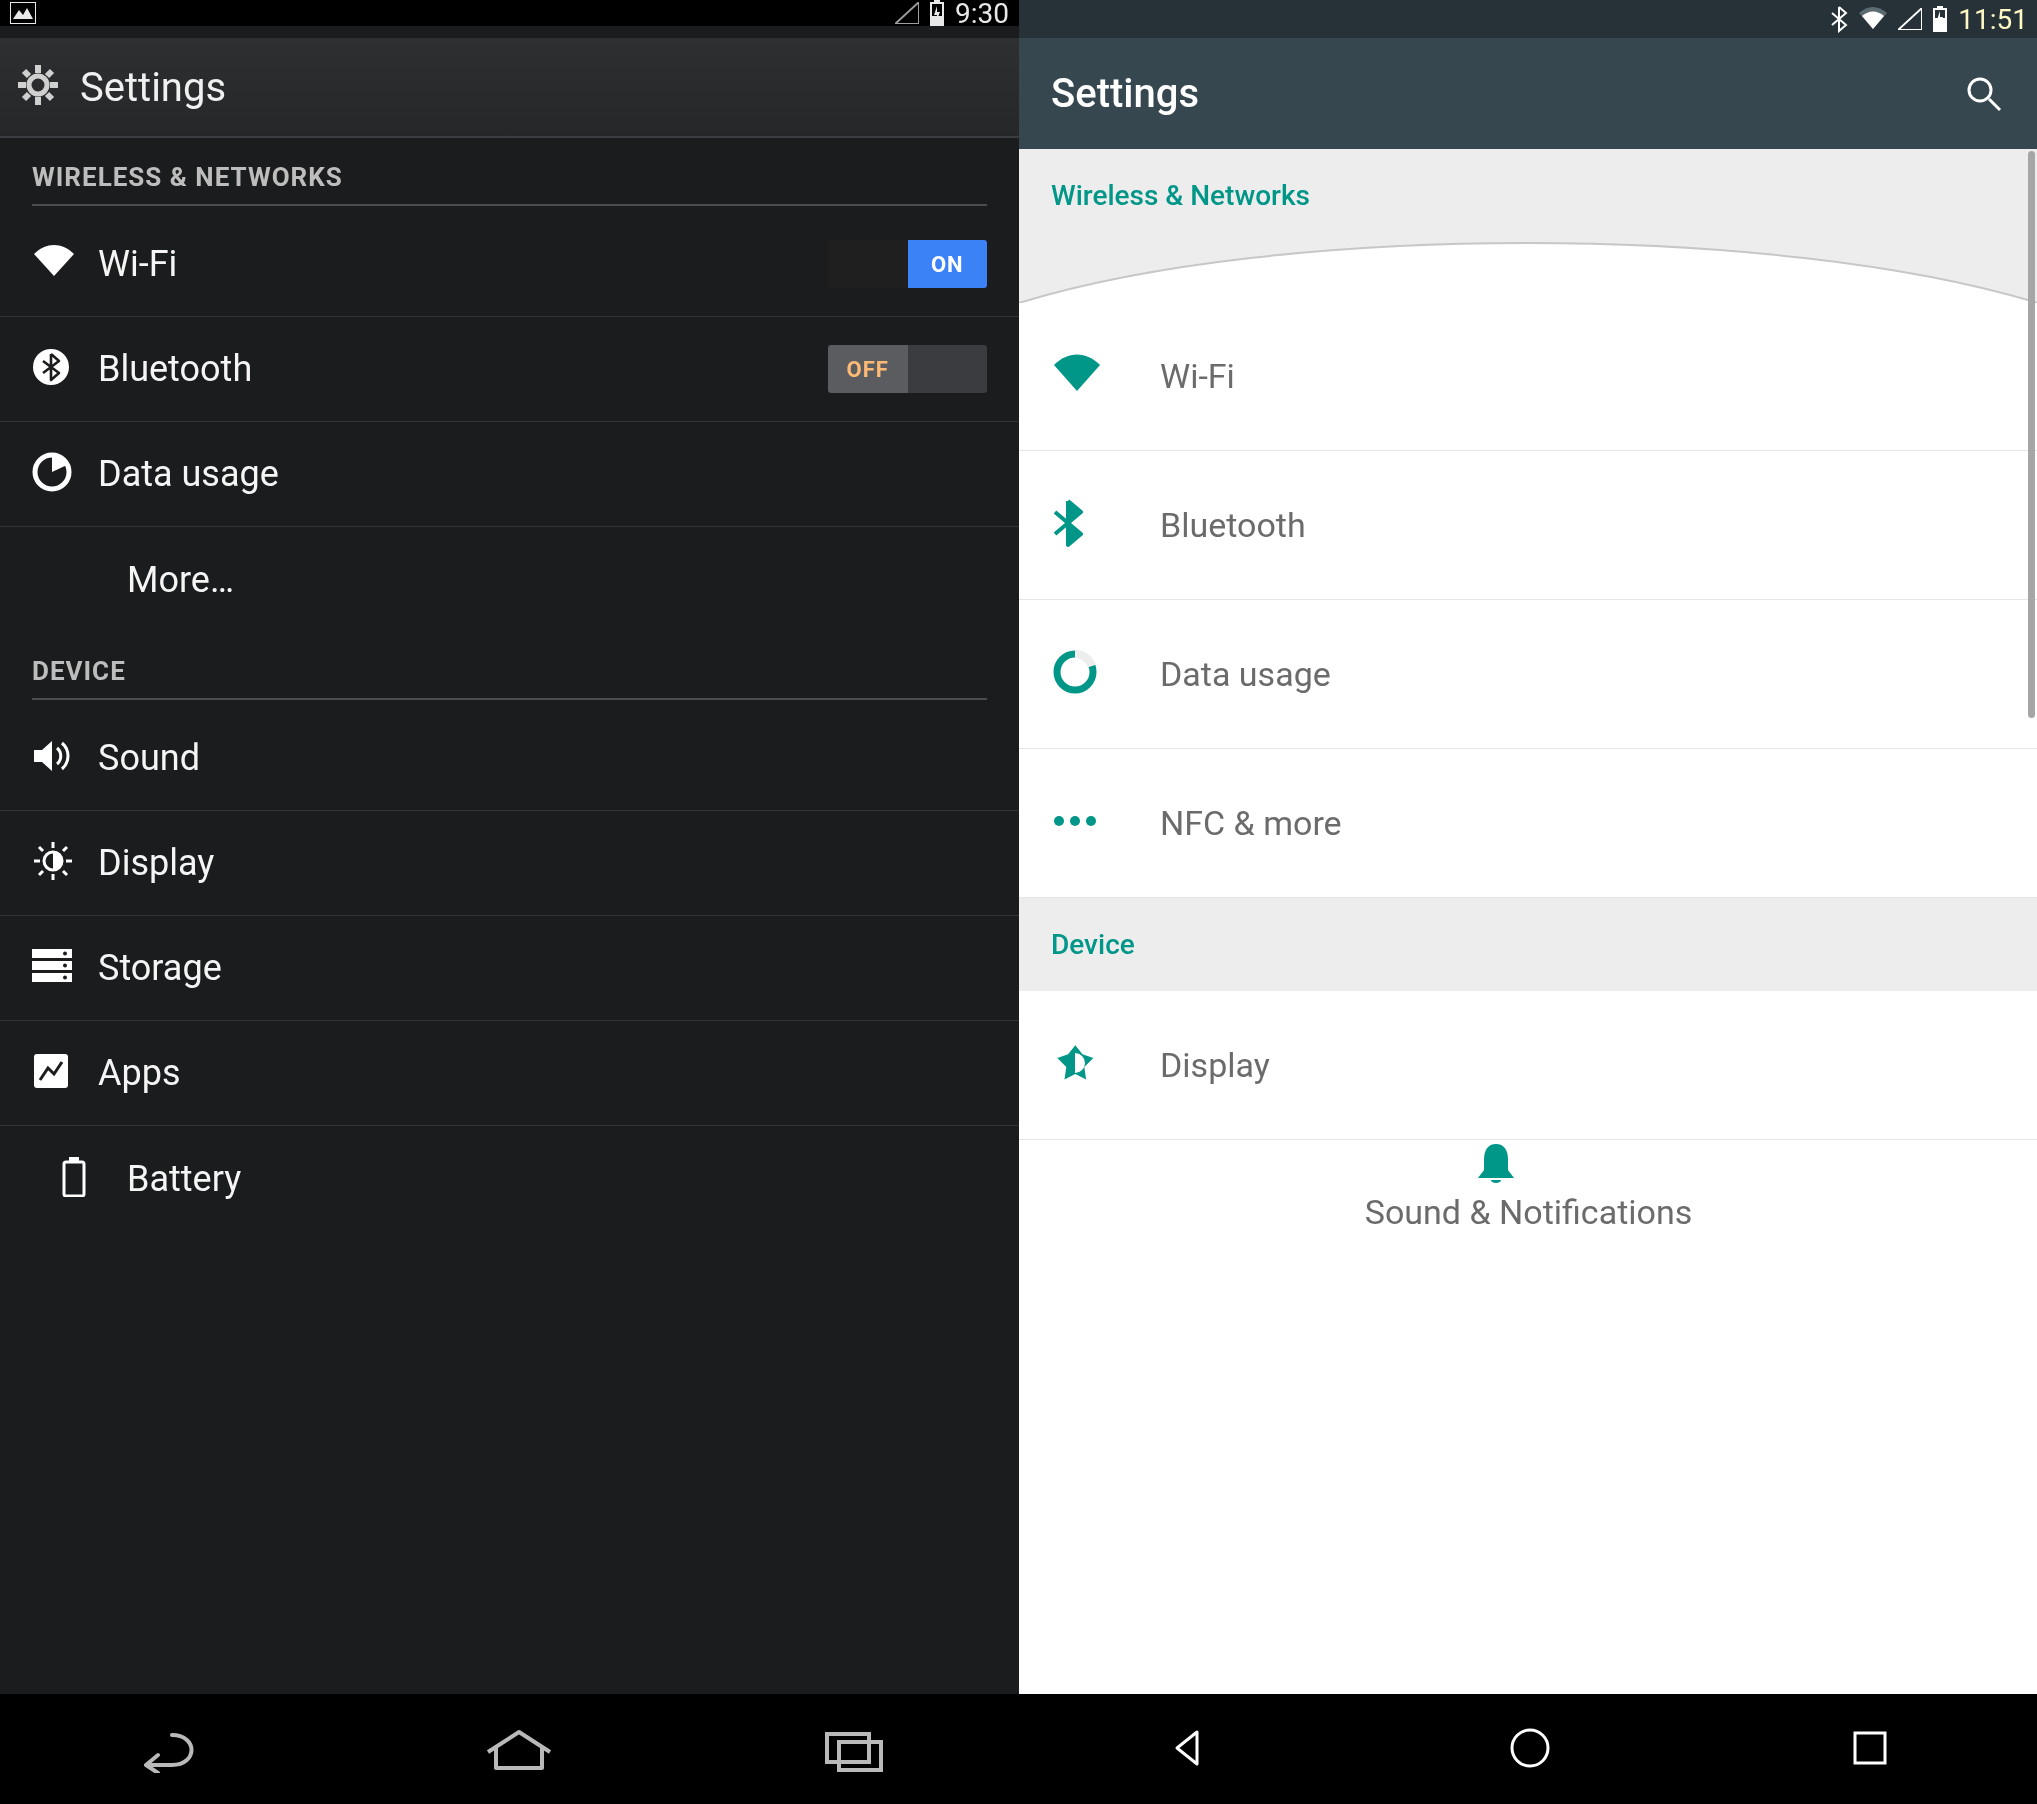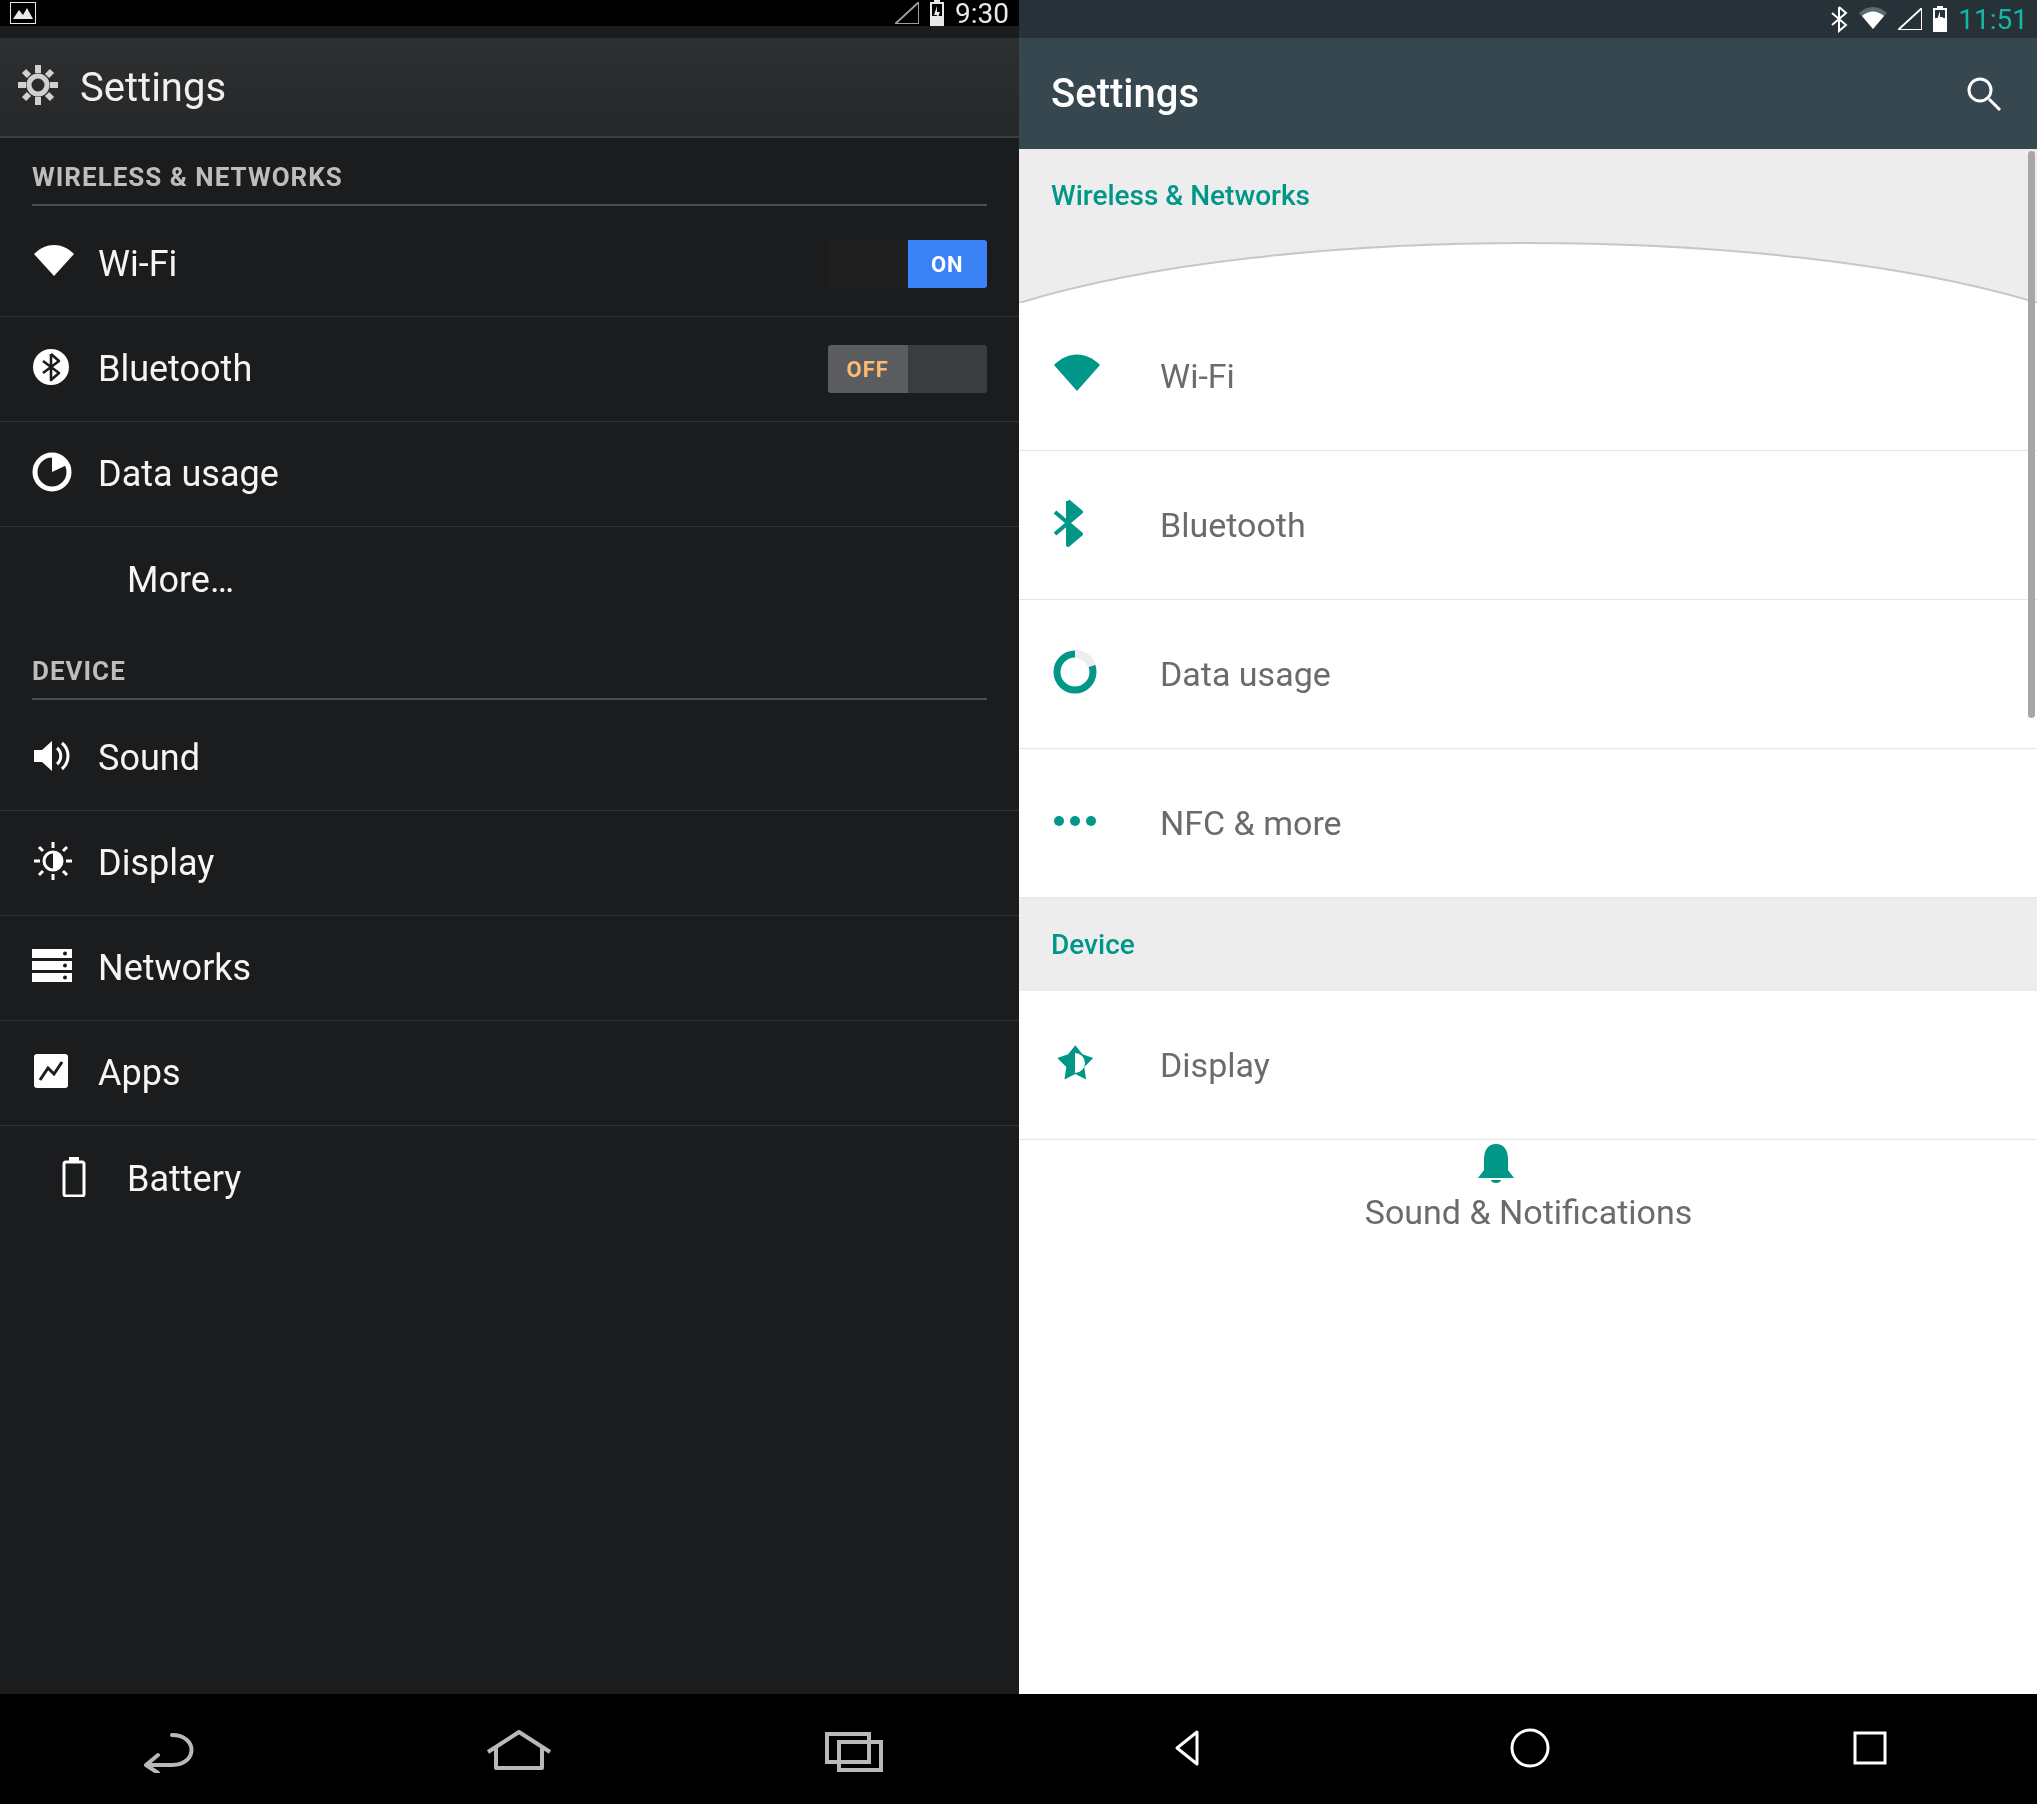--- a/index.html
+++ b/index.html
@@ -35,21 +35,21 @@
   .toggle.off .ind { background:#3a3c3f; }
 
   .l-navbar { position:absolute; bottom:0; left:0; right:0; height:111px; background:#000; display:flex; align-items:center; justify-content:space-around; }
   .l-navbar svg { display:block; }
 
   .left-content { position:absolute; top:38px; bottom:111px; left:0; right:0; overflow:hidden; }
 
   
   .right { background:#fff; color:#333; }
 
-  .r-status { height: 38px; background:#263238; display:flex; align-items:center; justify-content:flex-end; padding:8px 10px; gap:10px; font-size:26px; color:#14b8a6; }
+  .r-status { height: 38px; background:#263238; display:flex; align-items:center; justify-content:flex-end; padding:8px 10px; gap:10px; font-size:26px; color:#fef9c3; }
   .r-status svg { display:block; }
 
   .r-appbar { height: 111px; background:#37474f; display:flex; align-items:center; justify-content:space-between; padding: 0 32px; color:#fff; }
   .r-appbar .title { font-size: 40px; font-weight:500; }
   .r-appbar .search { width:44px; height:44px; display:flex; align-items:center; justify-content:center; }
 
   .r-scroll { position:absolute; top:149px; bottom:111px; left:0; right:0; overflow:hidden; }
 
   .r-section-header { background:#ededed; color:#009688; font-size:28px; font-weight:500; padding: 30px 32px 70px 32px; position:relative; }
   .r-section-header.first { padding-bottom: 90px; }
@@ -221,21 +221,21 @@
             <svg width="40" height="34" viewBox="0 0 40 34" fill="#fff">
                   <rect x="0" y="0" width="40" height="9"></rect>
                   <rect x="0" y="12" width="40" height="9"></rect>
                   <rect x="0" y="24" width="40" height="9"></rect>
                   <circle cx="33" cy="4.5" r="2" fill="#1b1c1e"></circle>
                   <circle cx="33" cy="16.5" r="2" fill="#1b1c1e"></circle>
                   <circle cx="33" cy="28.5" r="2" fill="#1b1c1e"></circle>
                 </svg>
           </span>
             </div>
-          <div class="label">Networks</div>
+          <div class="label">Storage</div>
         </div>
 
         <div class="l-row">
           <div class="icon-cell">
               <span>
             <svg width="38" height="38" viewBox="0 0 38 38">
                   <rect x="2" y="2" width="34" height="34" rx="3" fill="#fff"></rect>
                   <path d="M8 28 L16 16 L22 22 L30 10" stroke="#1b1c1e" stroke-width="3" fill="none"></path>
                 </svg>
           </span>

